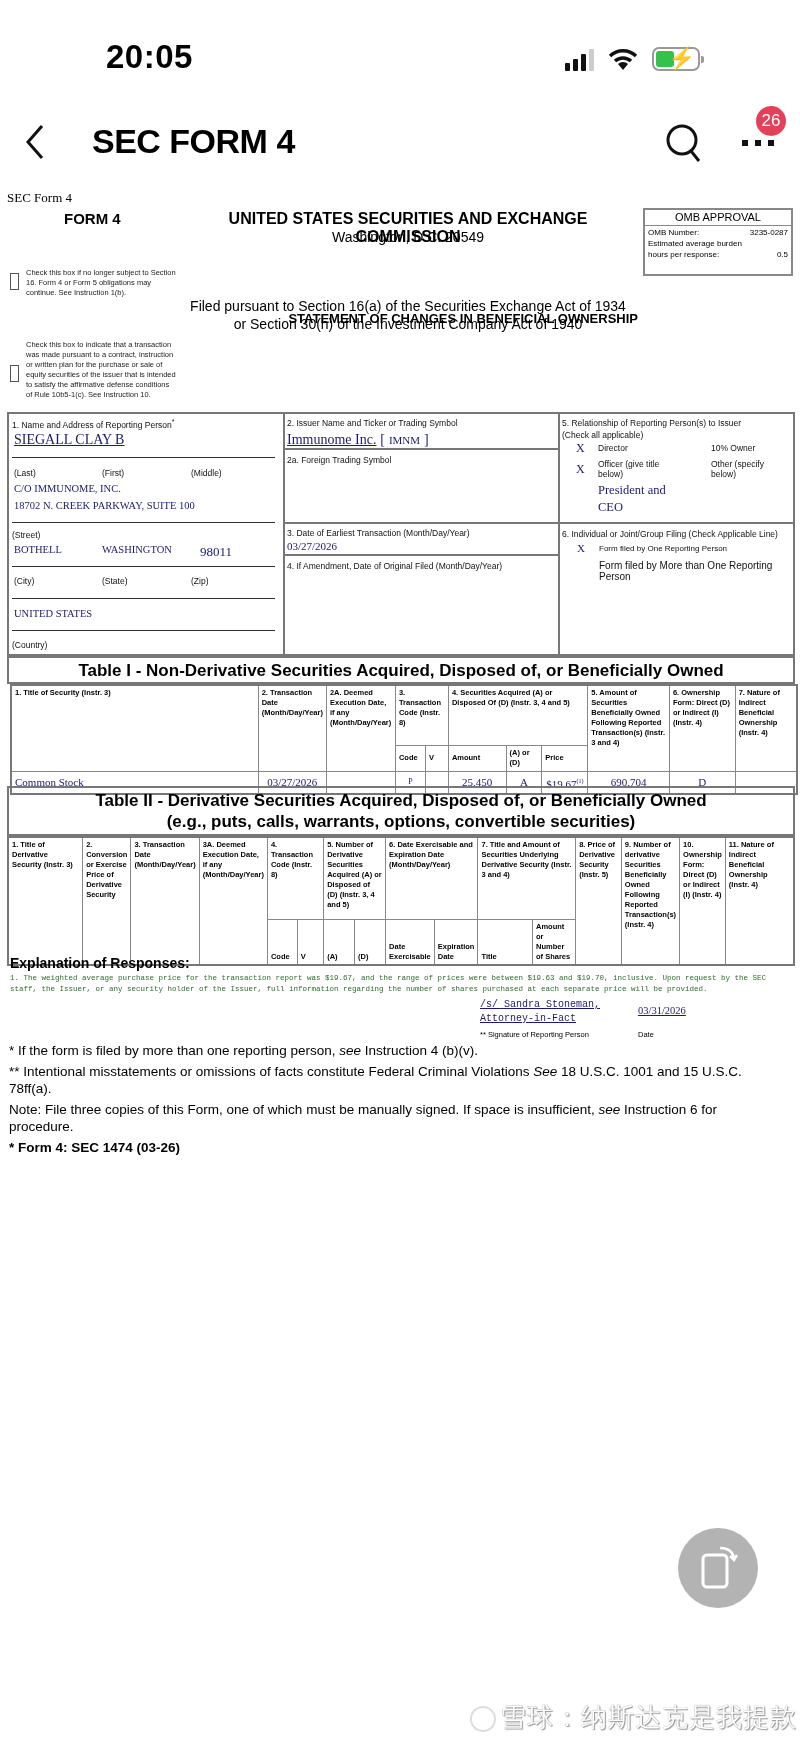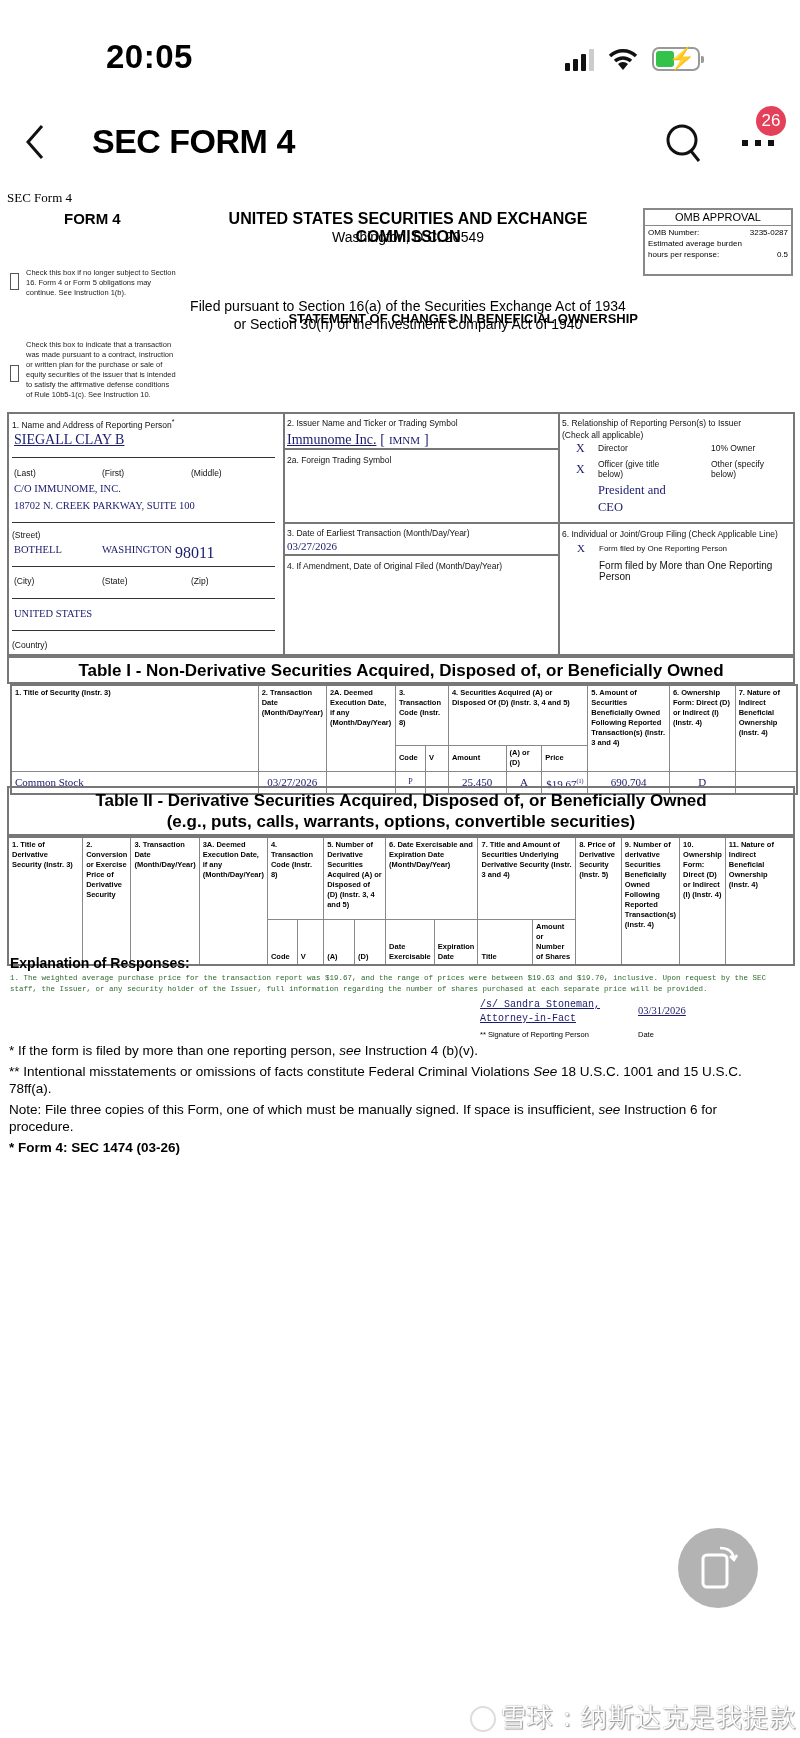--- a/index.html
+++ b/index.html
@@ -139,21 +139,21 @@
 <div class="hr" style="left:12px;top:457px;width:263px"></div>
 <div class="abs cell-label" style="left:14px;top:468px">(Last)</div>
 <div class="abs cell-label" style="left:102px;top:468px">(First)</div>
 <div class="abs cell-label" style="left:191px;top:468px">(Middle)</div>
 <div class="abs val" style="left:14px;top:483px;font-size:10.5px">C/O IMMUNOME, INC.</div>
 <div class="abs val" style="left:14px;top:500px;font-size:10.5px">18702 N. CREEK PARKWAY, SUITE 100</div>
 <div class="hr" style="left:12px;top:522px;width:263px"></div>
 <div class="abs cell-label" style="left:12px;top:530px">(Street)</div>
 <div class="abs val" style="left:14px;top:544px;font-size:10.5px">BOTHELL</div>
 <div class="abs val" style="left:102px;top:544px;font-size:10.5px">WASHINGTON</div>
-<div class="abs val" style="left:175px;top:544px;font-size:16px">98011</div>
+<div class="abs val" style="left:200px;top:544px;font-size:13px">98011</div>
 <div class="hr" style="left:12px;top:566px;width:263px"></div>
 <div class="abs cell-label" style="left:14px;top:576px">(City)</div>
 <div class="abs cell-label" style="left:102px;top:576px">(State)</div>
 <div class="abs cell-label" style="left:191px;top:576px">(Zip)</div>
 <div class="hr" style="left:12px;top:598px;width:263px"></div>
 <div class="abs val" style="left:14px;top:608px;font-size:10.5px">UNITED STATES</div>
 <div class="hr" style="left:12px;top:630px;width:263px"></div>
 <div class="abs cell-label" style="left:12px;top:640px">(Country)</div>
 
 <div class="abs cell-label" style="left:287px;top:418px">2. Issuer Name and Ticker or Trading Symbol</div>

